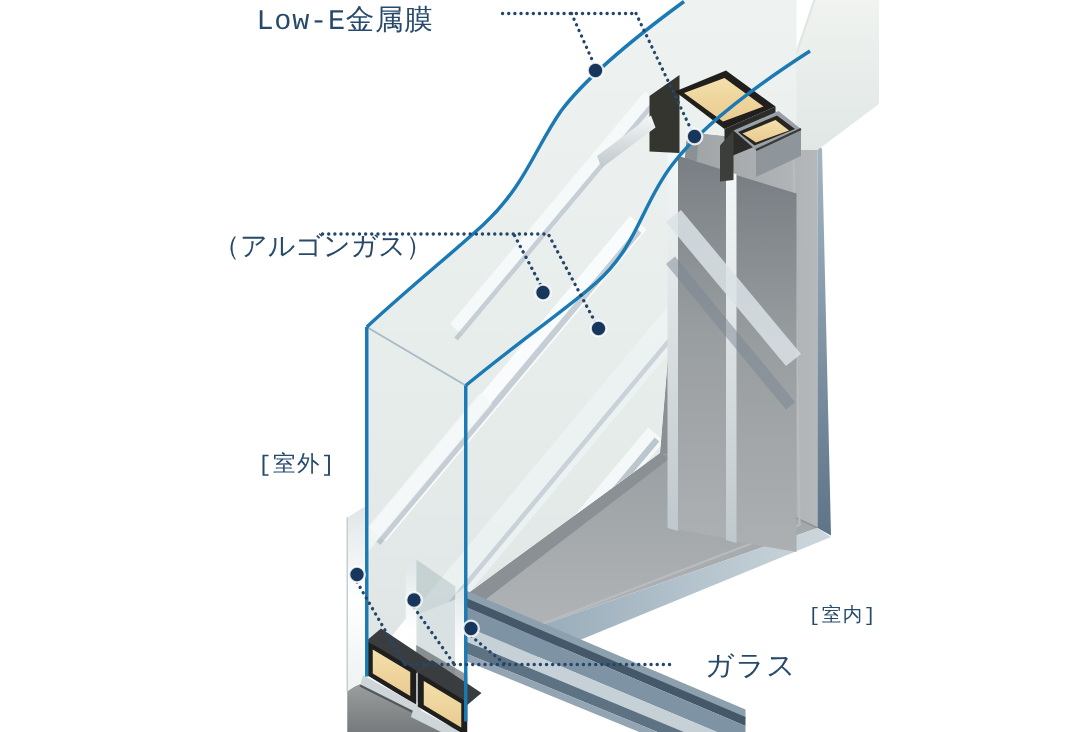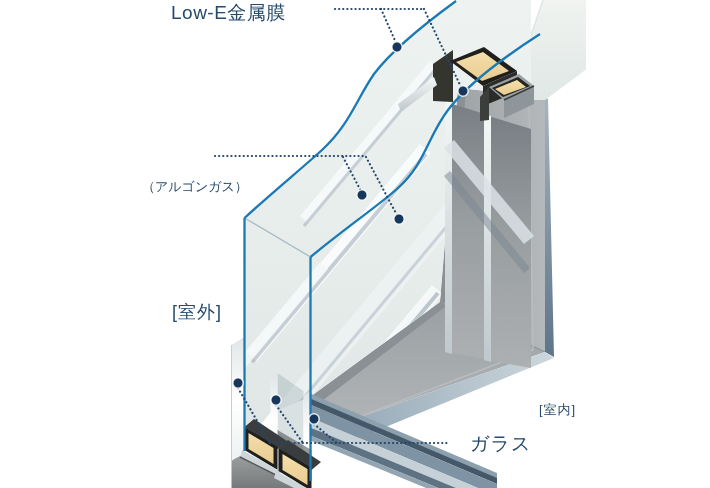--- a/index.html
+++ b/index.html
@@ -1,23 +1,23 @@
 <!DOCTYPE html>
 <html><head>
 <meta charset="utf-8">
 <style>
   html,body{margin:0;padding:0;background:#fff;}
   #stage{position:relative;width:586px;height:488px;background:#fff;overflow:hidden;
-         font-family:Liberation Sans, sans-serif;}
+         font-family:Liberation Mono, monospace;}
   #art{position:absolute;left:0;top:0;}
   .lbl{position:absolute;color:#274a6b;white-space:nowrap;}
   .lbl-lowe{left:171px;top:0px;font-size:19px;letter-spacing:0.5px;}
   .lbl-gap1{left:145px;top:144px;font-size:19px;letter-spacing:1px;}
-  .lbl-gap2{left:142px;top:178px;font-size:13px;}
-  .lbl-out{left:172px;top:300px;font-size:18px;letter-spacing:1px;}
+  .lbl-gap2{left:142px;top:152px;font-size:18px;}
+  .lbl-out{left:172px;top:300px;font-size:15px;letter-spacing:1px;}
   .lbl-in{left:539px;top:401px;font-size:13px;letter-spacing:1px;}
   .lbl-glass{left:455px;top:431px;font-size:19px;letter-spacing:1px;margin-left:15px;}
 </style>
 </head>
 <body>
 
 <div id="stage">
 
 <svg id="art" width="710" height="488" viewBox="0 0 710 488">
   <defs>

